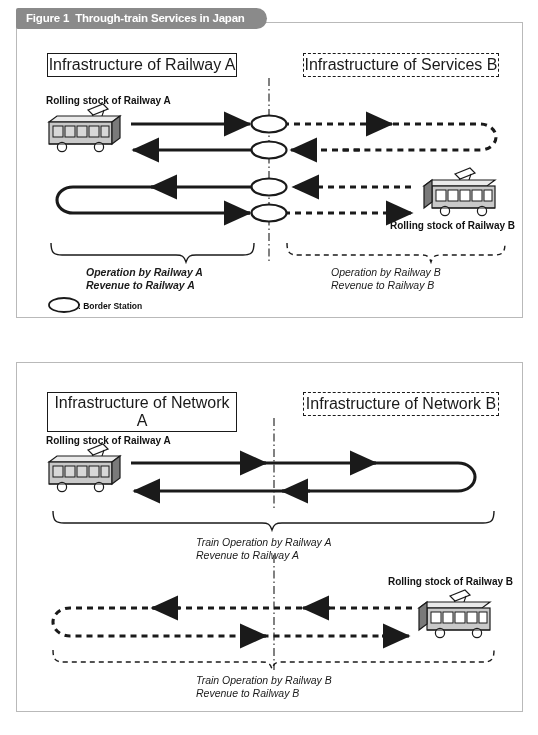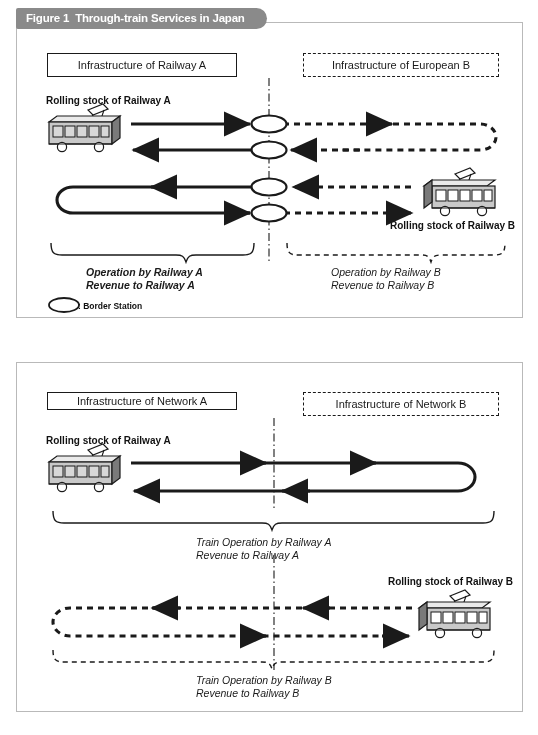--- a/index.html
+++ b/index.html
@@ -40,21 +40,21 @@
     z-index:5;
   }
   .fig-title-tab .fignum{margin-right:6px;}
 
   .svg-layer{position:absolute;left:0;top:0;}
 
   .infra-box{
     position:absolute;
     box-sizing:border-box;
     background:#ffffff;
-    font-size:11px;
+    font-size:16px;
     color:#1a1a1a;
     text-align:center;
     display:flex;align-items:center;justify-content:center;
   }
   .infra-solid{border:1.6px solid #1a1a1a;}
   .infra-dashed{border:1.6px dashed #1a1a1a;}
 
   .caption{
     position:absolute;
     font-style:italic;
@@ -87,21 +87,21 @@
 
   <div class="fig-title-tab">
     <span class="fignum">Figure 1</span><span>Through-train Services in Japan</span>
   </div>
 
   <div class="infra-box infra-solid" style="left:47px;top:53px;width:190px;height:24px;">
     <span>Infrastructure of Railway A</span>
   </div>
 
   <div class="infra-box infra-dashed" style="left:303px;top:53px;width:196px;height:24px;">
-    <span>Infrastructure of European B</span>
+    <span>Infrastructure of Services B</span>
   </div>
 
   <div class="stock-label" style="left:46px;top:95px;">Rolling stock of Railway A</div>
 
   <div class="stock-label" style="left:390px;top:220px;">Rolling stock of Railway B</div>
 
   <div class="caption" style="left:86px;top:266px;width:200px;font-weight:bold;">Operation by Railway A
 Revenue to Railway A</div>
 
   <div class="caption" style="left:331px;top:266px;width:200px;">Operation by Railway B
@@ -194,21 +194,21 @@
       <line x1="432" y1="208" x2="495" y2="208" stroke="#1a1a1a" stroke-width="1.2"></line>
     </g>
   </svg>
 </div>
 
 <div class="figure-block" id="fig2-block">
 
   <div class="fig-frame" id="fig2-frame"></div>
 
 
-  <div class="infra-box infra-solid" style="left:47px;top:52px;width:190px;height:18px;">
+  <div class="infra-box infra-solid" style="left:47px;top:52px;width:190px;height:40px;">
     <span>Infrastructure of Network A</span>
   </div>
 
   <div class="infra-box infra-dashed" style="left:303px;top:52px;width:196px;height:24px;text-align:right;">
     <span>Infrastructure of Network B</span>
   </div>
 
   <div class="stock-label" style="left:46px;top:95px;">Rolling stock of Railway A</div>
 
   <div class="stock-label" style="left:388px;top:236px;">Rolling stock of Railway B</div>

